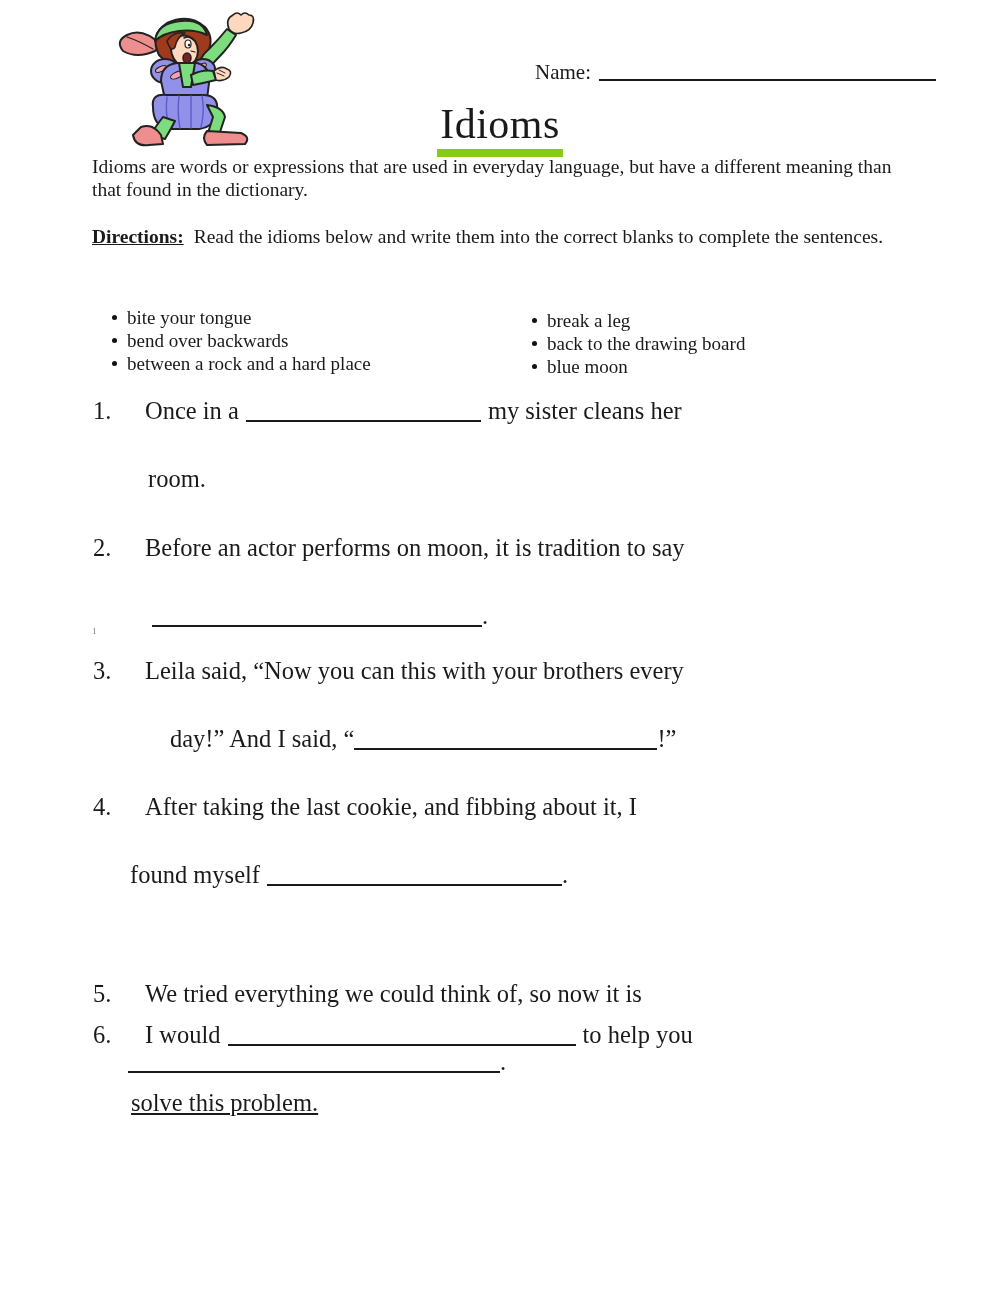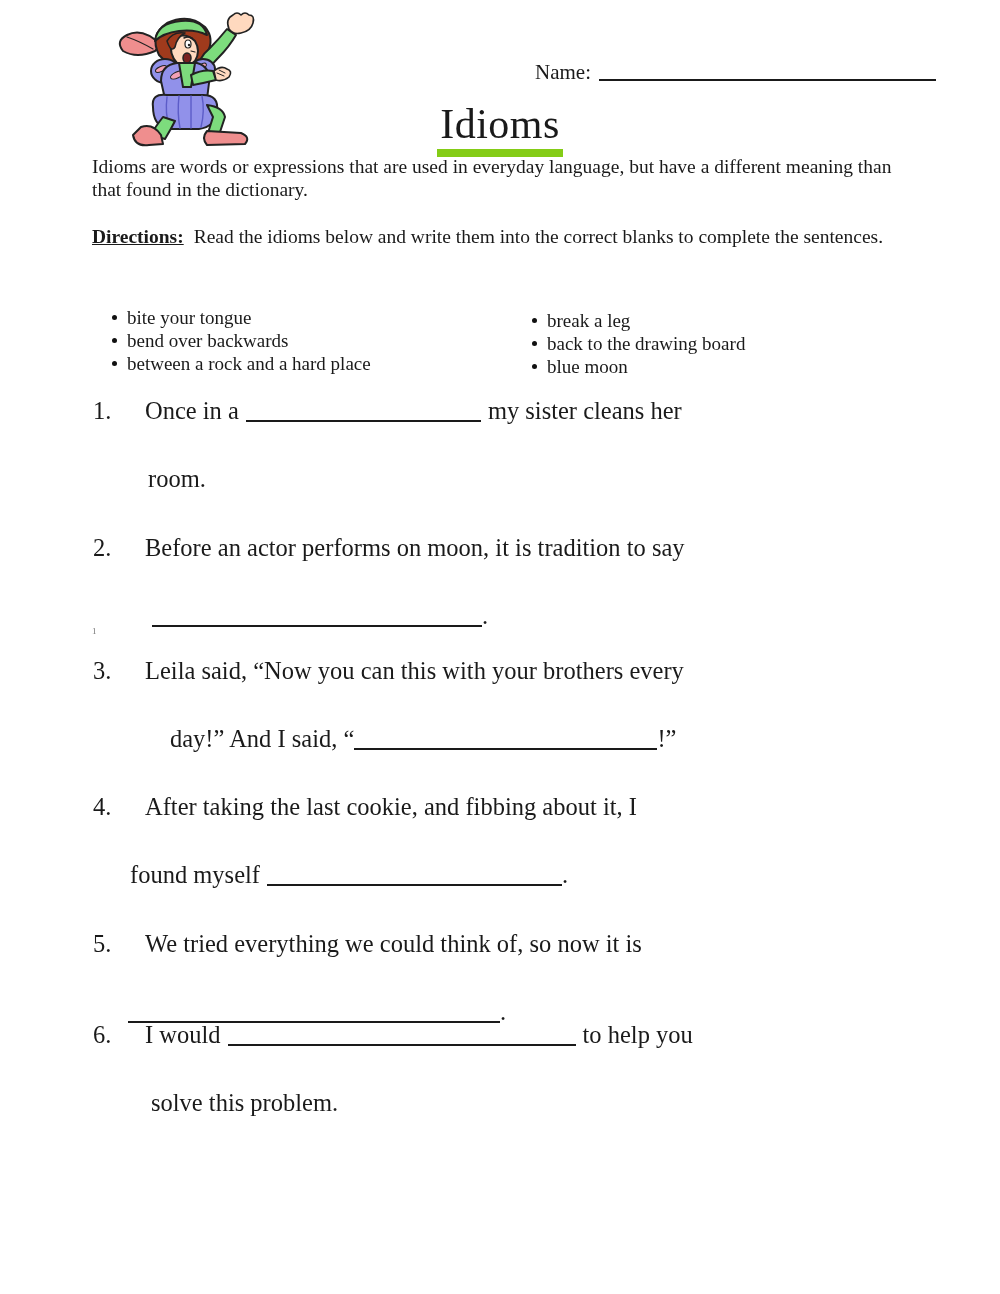--- a/index.html
+++ b/index.html
@@ -43,22 +43,22 @@
   .bullet-dot { display:inline-block; width:5px; height:5px; border-radius:50%; background:#111; vertical-align:middle; margin-right:10px; transform:translateY(-2px); }
 
   
   .q { left:93px; font-size:24.5px; line-height:30px; white-space:nowrap; }
   .q-num { display:inline-block; width:52px; }
   .q-line2 { margin-top:38px; }
   .q1 { top:396px; }  .q1 .q-line2 { margin-left:55px; }
   .q2 { top:533px; }  .q2 .q-line2 { margin-left:59px; }
   .q3 { top:656px; }  .q3 .q-line2 { margin-left:77px; }
   .q4 { top:792px; }  .q4 .q-line2 { margin-left:37px; }
-  .q5 { top:929px; }  .q5 .q-line2 { margin-left:35px; }
-  .q6 { top:1020px; } .q6 .q-line2 { margin-left:58px; }
+  .q5 { top:979px; }  .q5 .q-line2 { margin-left:35px; }
+  .q6 { top:1020px; } .q6 .q-line2 { margin-left:38px;text-decoration:underline; }
 
   .blank { display:inline-block; border-bottom:2.5px solid #1a1a1a; height:0.85em; transform:translateY(3px); margin:0 7px; }
   .bw1 { width:235px; }
   .bw2 { width:330px; margin:0; }
   .bw3 { width:303px; margin:0; }
   .bw4 { width:295px; margin-right:0; }
   .bw5 { width:372px; margin:0; }
   .bw6 { width:348px; }
 
   .stray-mark { left:92px; top:626px; font-size:9px; color:#777; }

